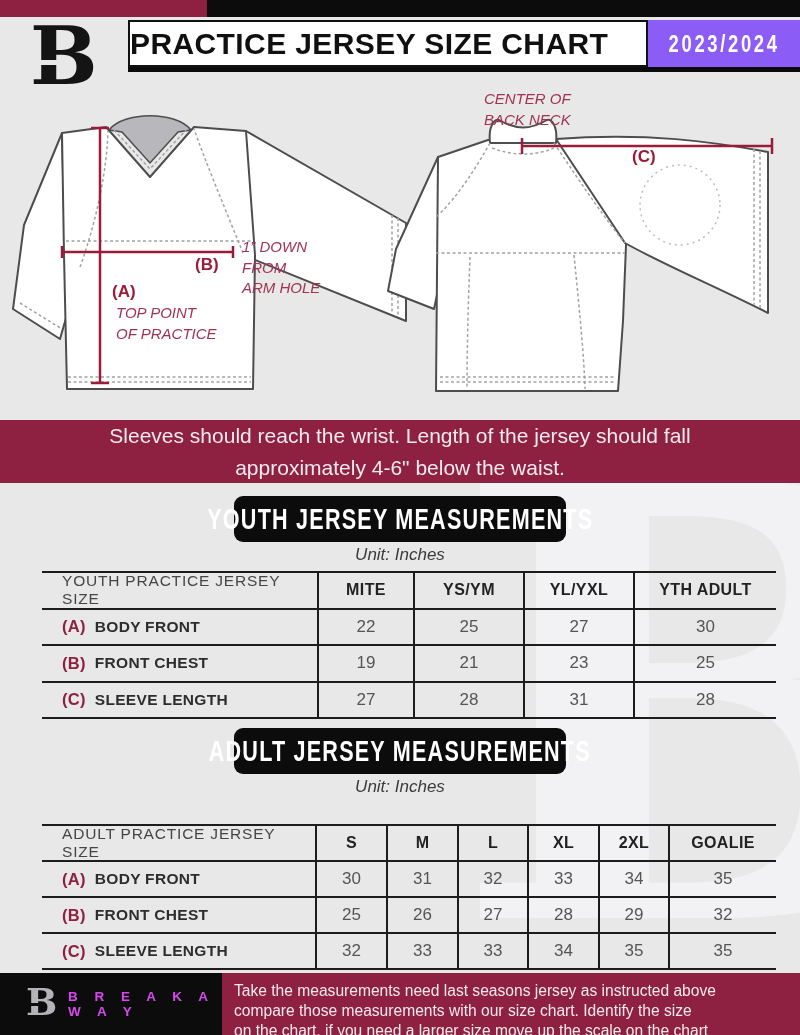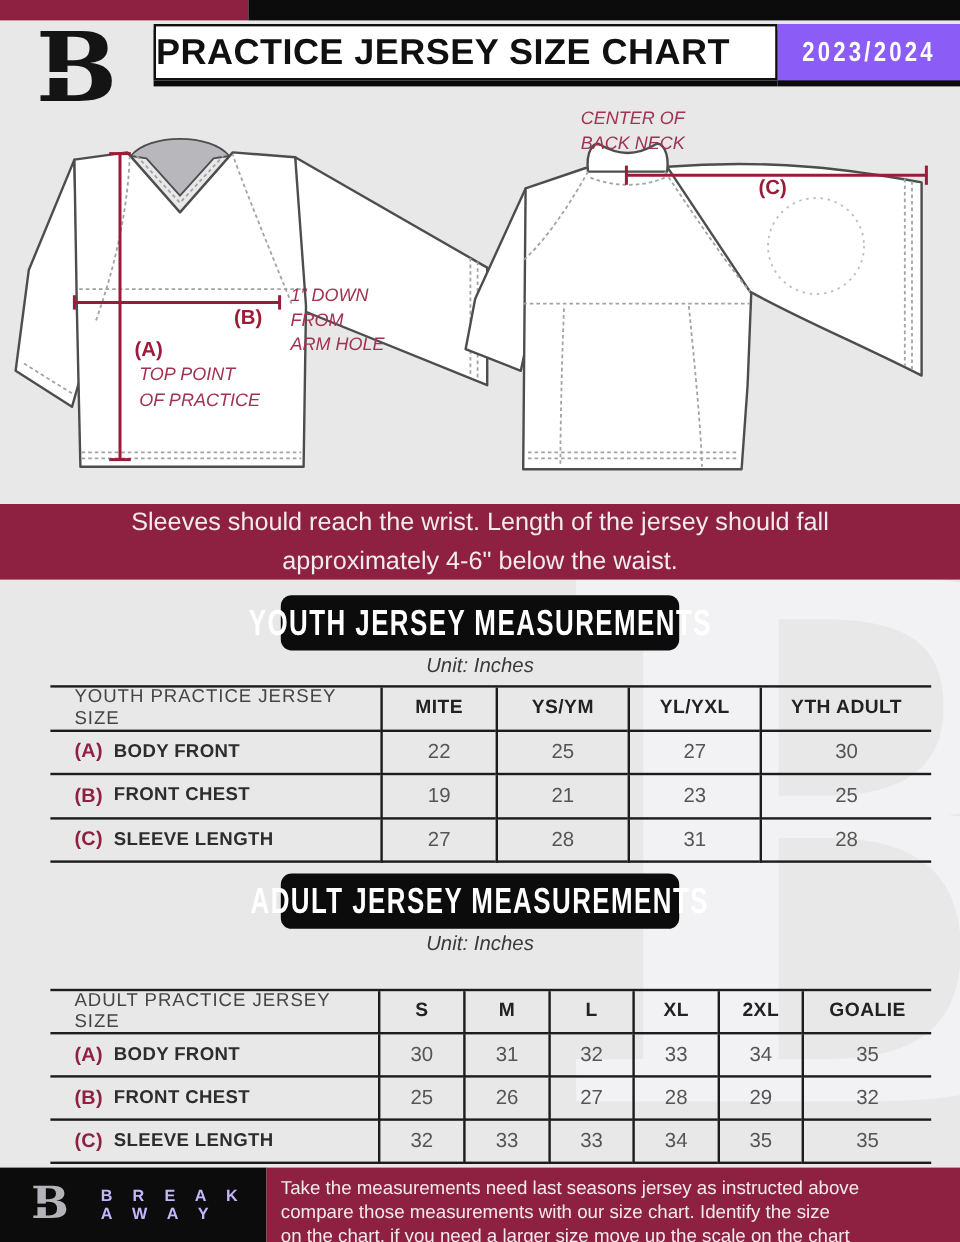--- a/index.html
+++ b/index.html
@@ -67,21 +67,21 @@
   .td-label .row-key { color:#8e2142; font-weight:700; margin-right:9px; font-size:16.5px; }
   .td-num { font-size:17px; color:#555555; }
 
   
   .footer-black { position:absolute; left:0; top:973px; width:222px; height:62px; background:#0c0c0c; z-index:2;
     display:flex; align-items:center; }
   .footer-brand { display:flex; align-items:center; margin-left:26px; }
   .logo-foot { position:relative; width:30px; height:40px; }
   .logo-foot .logo-glyph { font-size:37px; color:#b4b4b8; }
   .logo-foot .logo-slit { left:0; top:19px; width:16px; height:3px; background:#0c0c0c; }
-  .brand-text { color:#c4b5fd; font-size:13.5px; font-weight:700; letter-spacing:6.5px; margin-left:28px; }
+  .brand-text { color:#d946ef; font-size:13.5px; font-weight:700; letter-spacing:6.5px; margin-left:12px; }
   .footer-maroon { position:absolute; left:222px; top:973px; width:578px; height:62px; background:#8e2142; z-index:2;
     padding:8px 0 0 12px; }
   .footer-maroon p { color:#f2e9ed; font-size:15.6px; line-height:1.29; white-space:nowrap; }
 </style>
 </head>
 <body>
 
 <div class="page">
 
   <div class="watermark">B</div>

